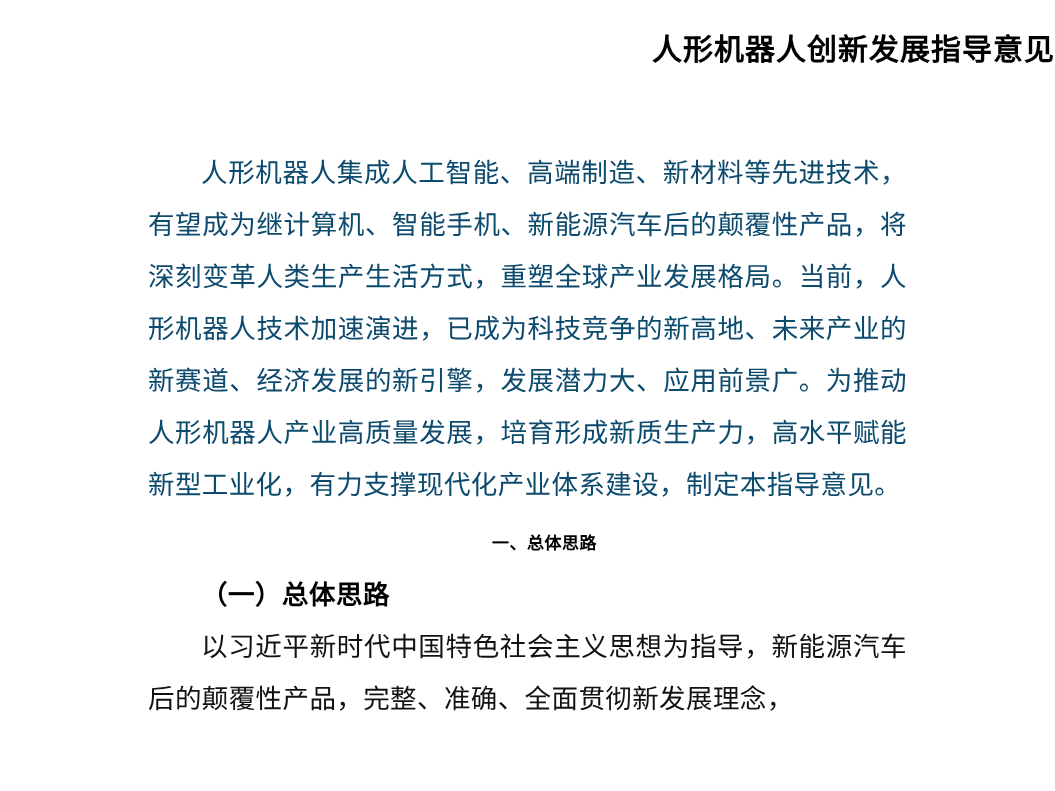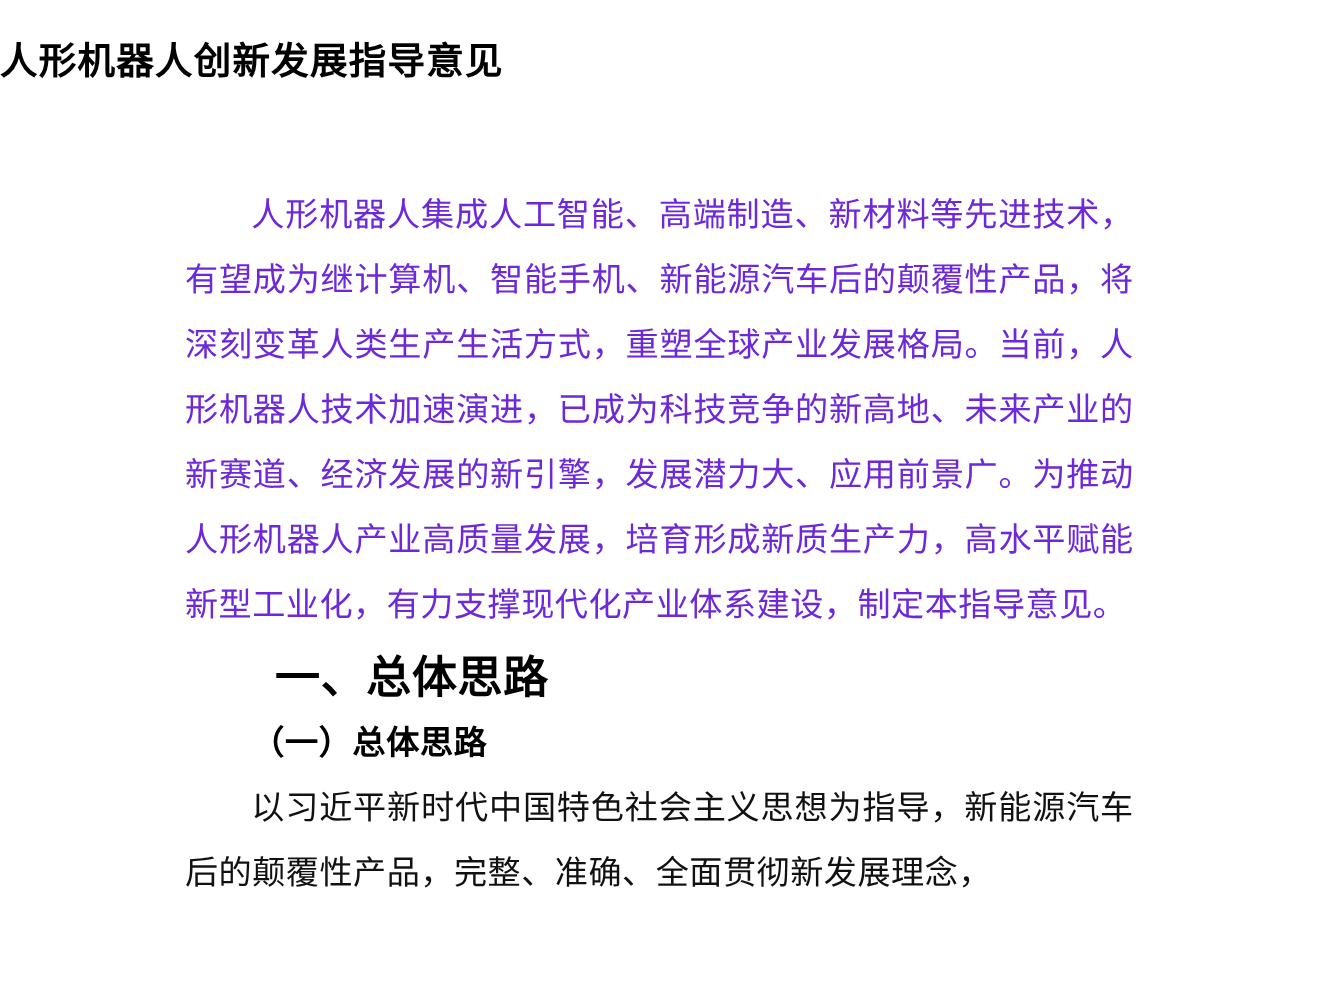--- a/index.html
+++ b/index.html
@@ -17,21 +17,21 @@
   }
   .page {
     position: relative;
     width: 1055px;
     height: 791px;
     box-sizing: border-box;
     padding: 0;
     background: #ffffff;
   }
   .doc-title {
-    text-align: left;
+    text-align: right;
     font-family: "DejaVu Sans", "Liberation Sans", sans-serif;
     font-weight: bold;
     font-size: 30px;
     letter-spacing: 1px;
     margin: 0;
     padding-top: 30px;
     line-height: 1.3;
     color: #000;
   }
   .body-block {
@@ -39,31 +39,32 @@
     padding: 0 148px 0 148px;
   }
   p.para {
     margin: 0 0 0 0;
     font-size: 26.5px;
     line-height: 52px;
     text-align: justify;
     text-justify: inter-ideograph;
     text-indent: 2em;
     font-family: "DejaVu Serif", "Liberation Serif", serif;
-    color: #6d28d9;
+    color: #0c4a6e;
     letter-spacing: 0.4px;
   }
   h2.heading-1 {
     margin: 6px 0 0 0;
-    font-size: 36px;
+    font-size: 17px;
     line-height: 52px;
     font-family: "DejaVu Sans", "Liberation Sans", sans-serif;
     font-weight: bold;
     text-indent: 2em;
     letter-spacing: 0.5px;
+    text-align: center;
   }
   h3.heading-2 {
     margin: 0;
     font-size: 26.5px;
     line-height: 52px;
     font-family: "DejaVu Sans", "Liberation Sans", sans-serif;
     font-weight: bold;
     text-indent: 2em;
     letter-spacing: 0.5px;
   }

